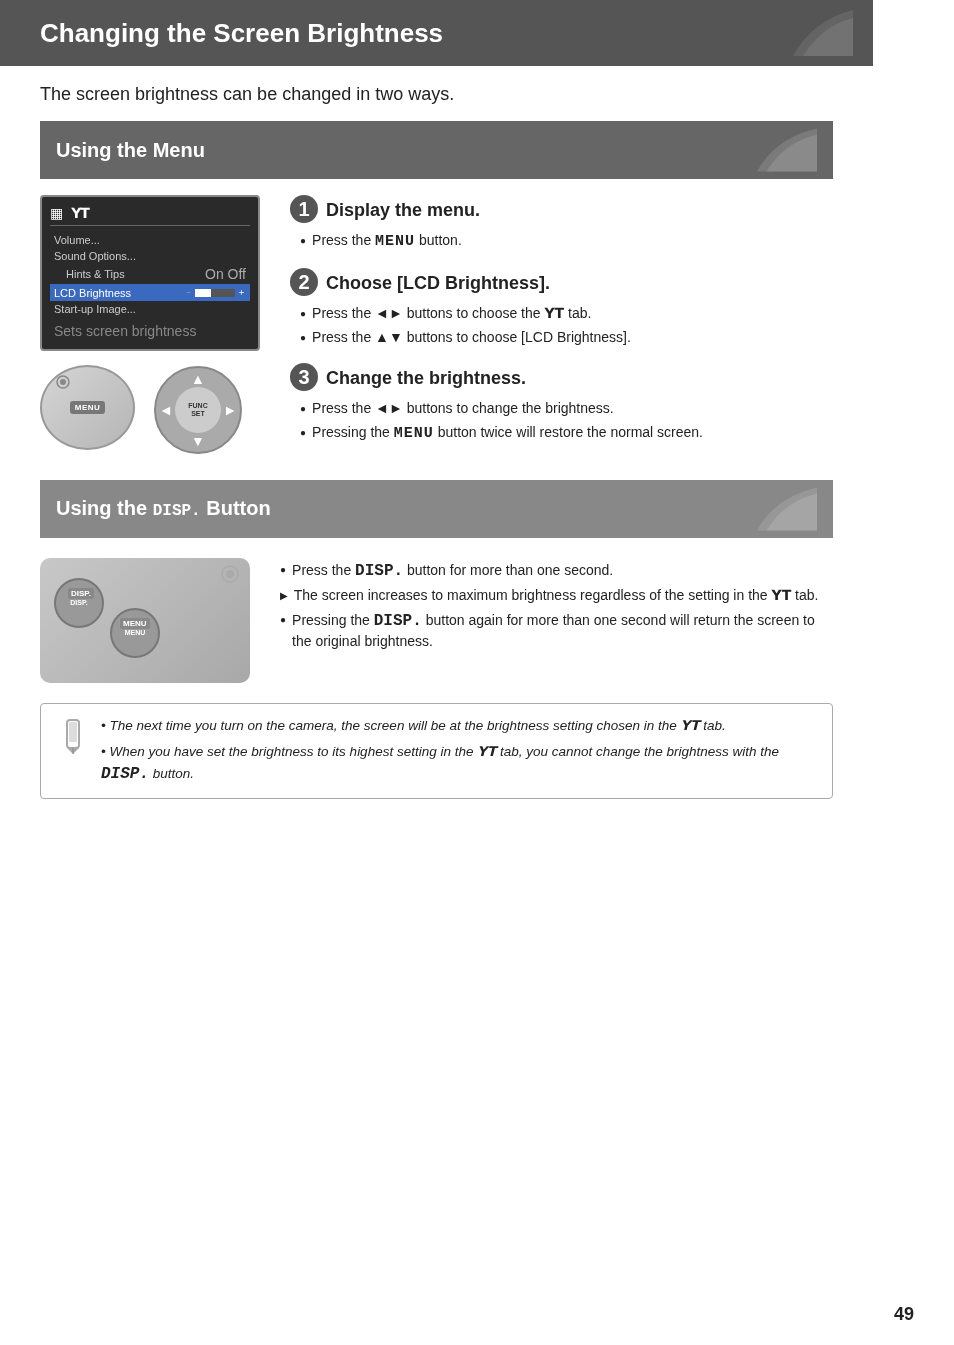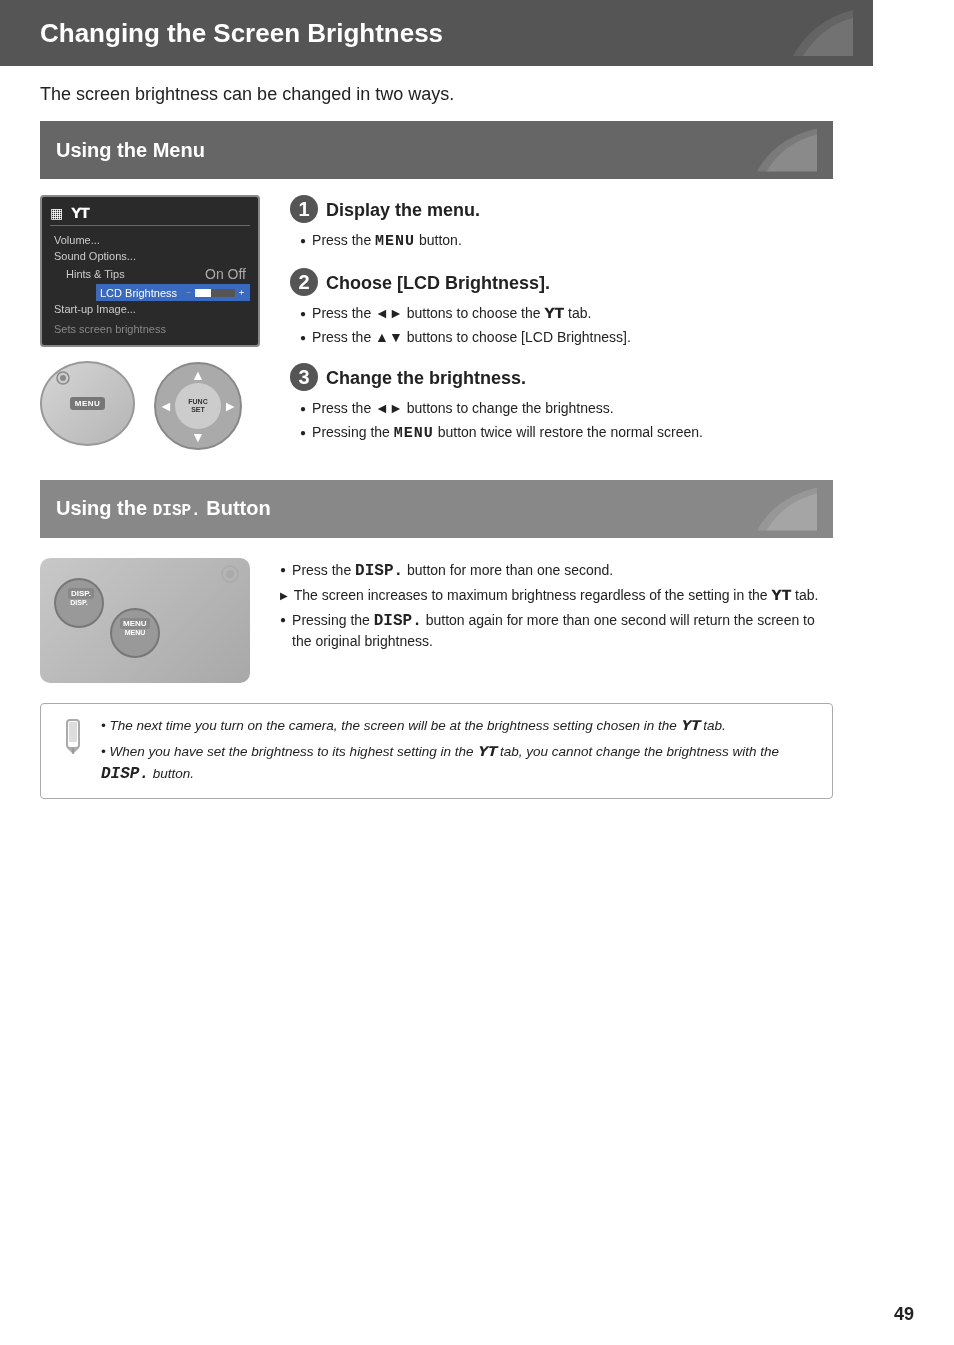--- a/index.html
+++ b/index.html
@@ -109,21 +109,20 @@
       font-size: 11px;
       padding: 2px 4px;
       white-space: nowrap;
     }
     .lcd-menu-items li.highlighted {
       background: #3a6abf;
       color: #fff;
       display: flex;
       align-items: center;
       justify-content: space-between;
-      margin-left: 46px;
     }
     .lcd-brightness-bar {
       display: flex;
       align-items: center;
       gap: 2px;
       font-size: 9px;
     }
     .lcd-brightness-bar .minus { color: #aaa; }
     .lcd-brightness-bar .bar {
       width: 40px;
@@ -136,21 +135,21 @@
       content: '';
       position: absolute;
       left: 0; top: 0;
       width: 40%;
       height: 100%;
       background: #fff;
     }
     .lcd-brightness-bar .plus { color: #fff; }
     .lcd-bottom-text {
       color: #888;
-      font-size: 11px;
+      font-size: 14px;
       padding: 2px 4px;
       margin-top: 4px;
     }
     .on-off-row {
       display: flex;
       align-items: center;
       justify-content: space-between;
       padding-left: 12px;
     }
 

